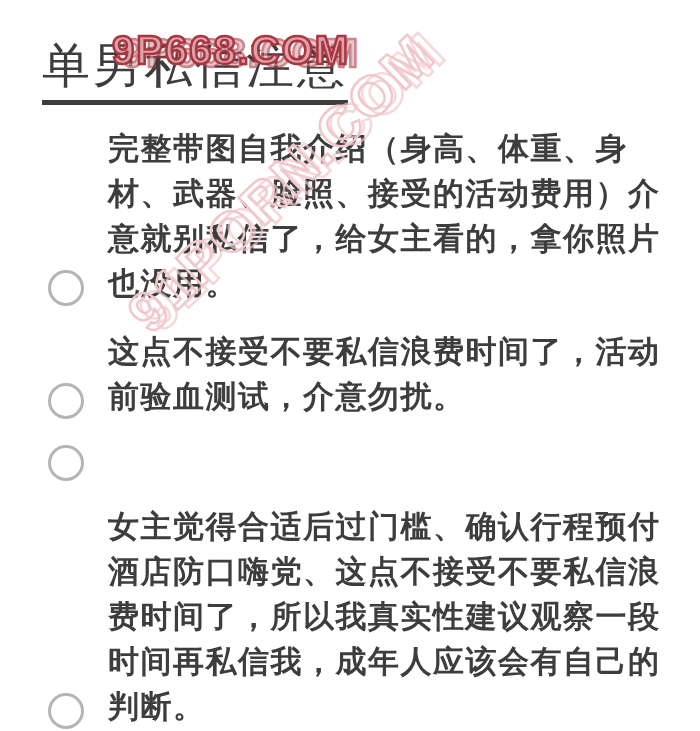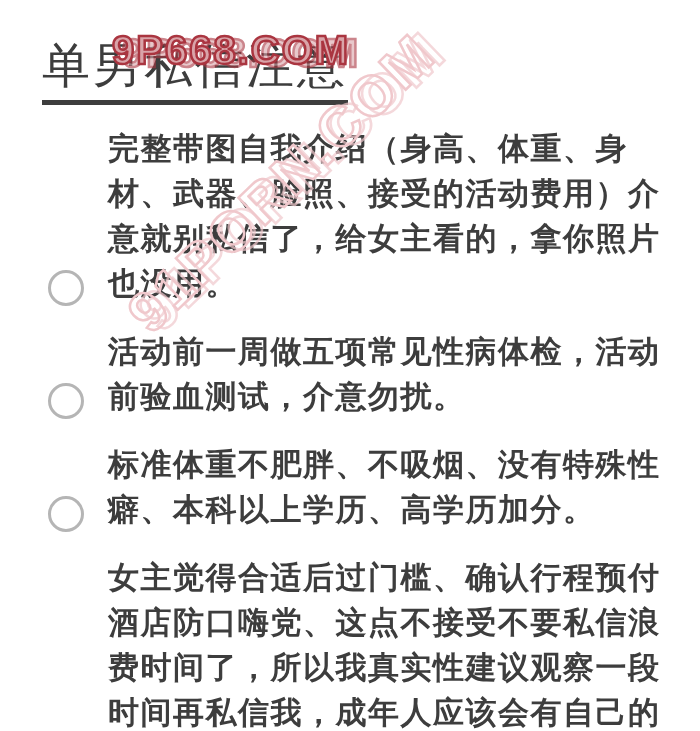--- a/index.html
+++ b/index.html
@@ -121,26 +121,25 @@
 
   <div class="list">
 
     <div class="item">
       <span class="circle"></span>
       <p>完整带图自我介绍（身高、体重、身材、武器、脸照、接受的活动费用）介意就别私信了，给女主看的，拿你照片也没用。</p>
     </div>
 
     <div class="item">
       <span class="circle"></span>
-      <p>活动前一周做五项常见性病体检，活动前验血测试，介意勿扰。</p>
+      <p>这点不接受不要私信浪费时间了，活动前验血测试，介意勿扰。</p>
     </div>
 
     <div class="item">
       <span class="circle"></span>
-      <p>标准体重不肥胖、不吸烟、没有特殊性癖、本科以上学历、高学历加分。</p>
     </div>
 
     <div class="item">
       <span class="circle"></span>
       <p>女主觉得合适后过门槛、确认行程预付酒店防口嗨党、这点不接受不要私信浪费时间了，所以我真实性建议观察一段时间再私信我，成年人应该会有自己的判断。</p>
     </div>
 
   </div>
 </div>
 

